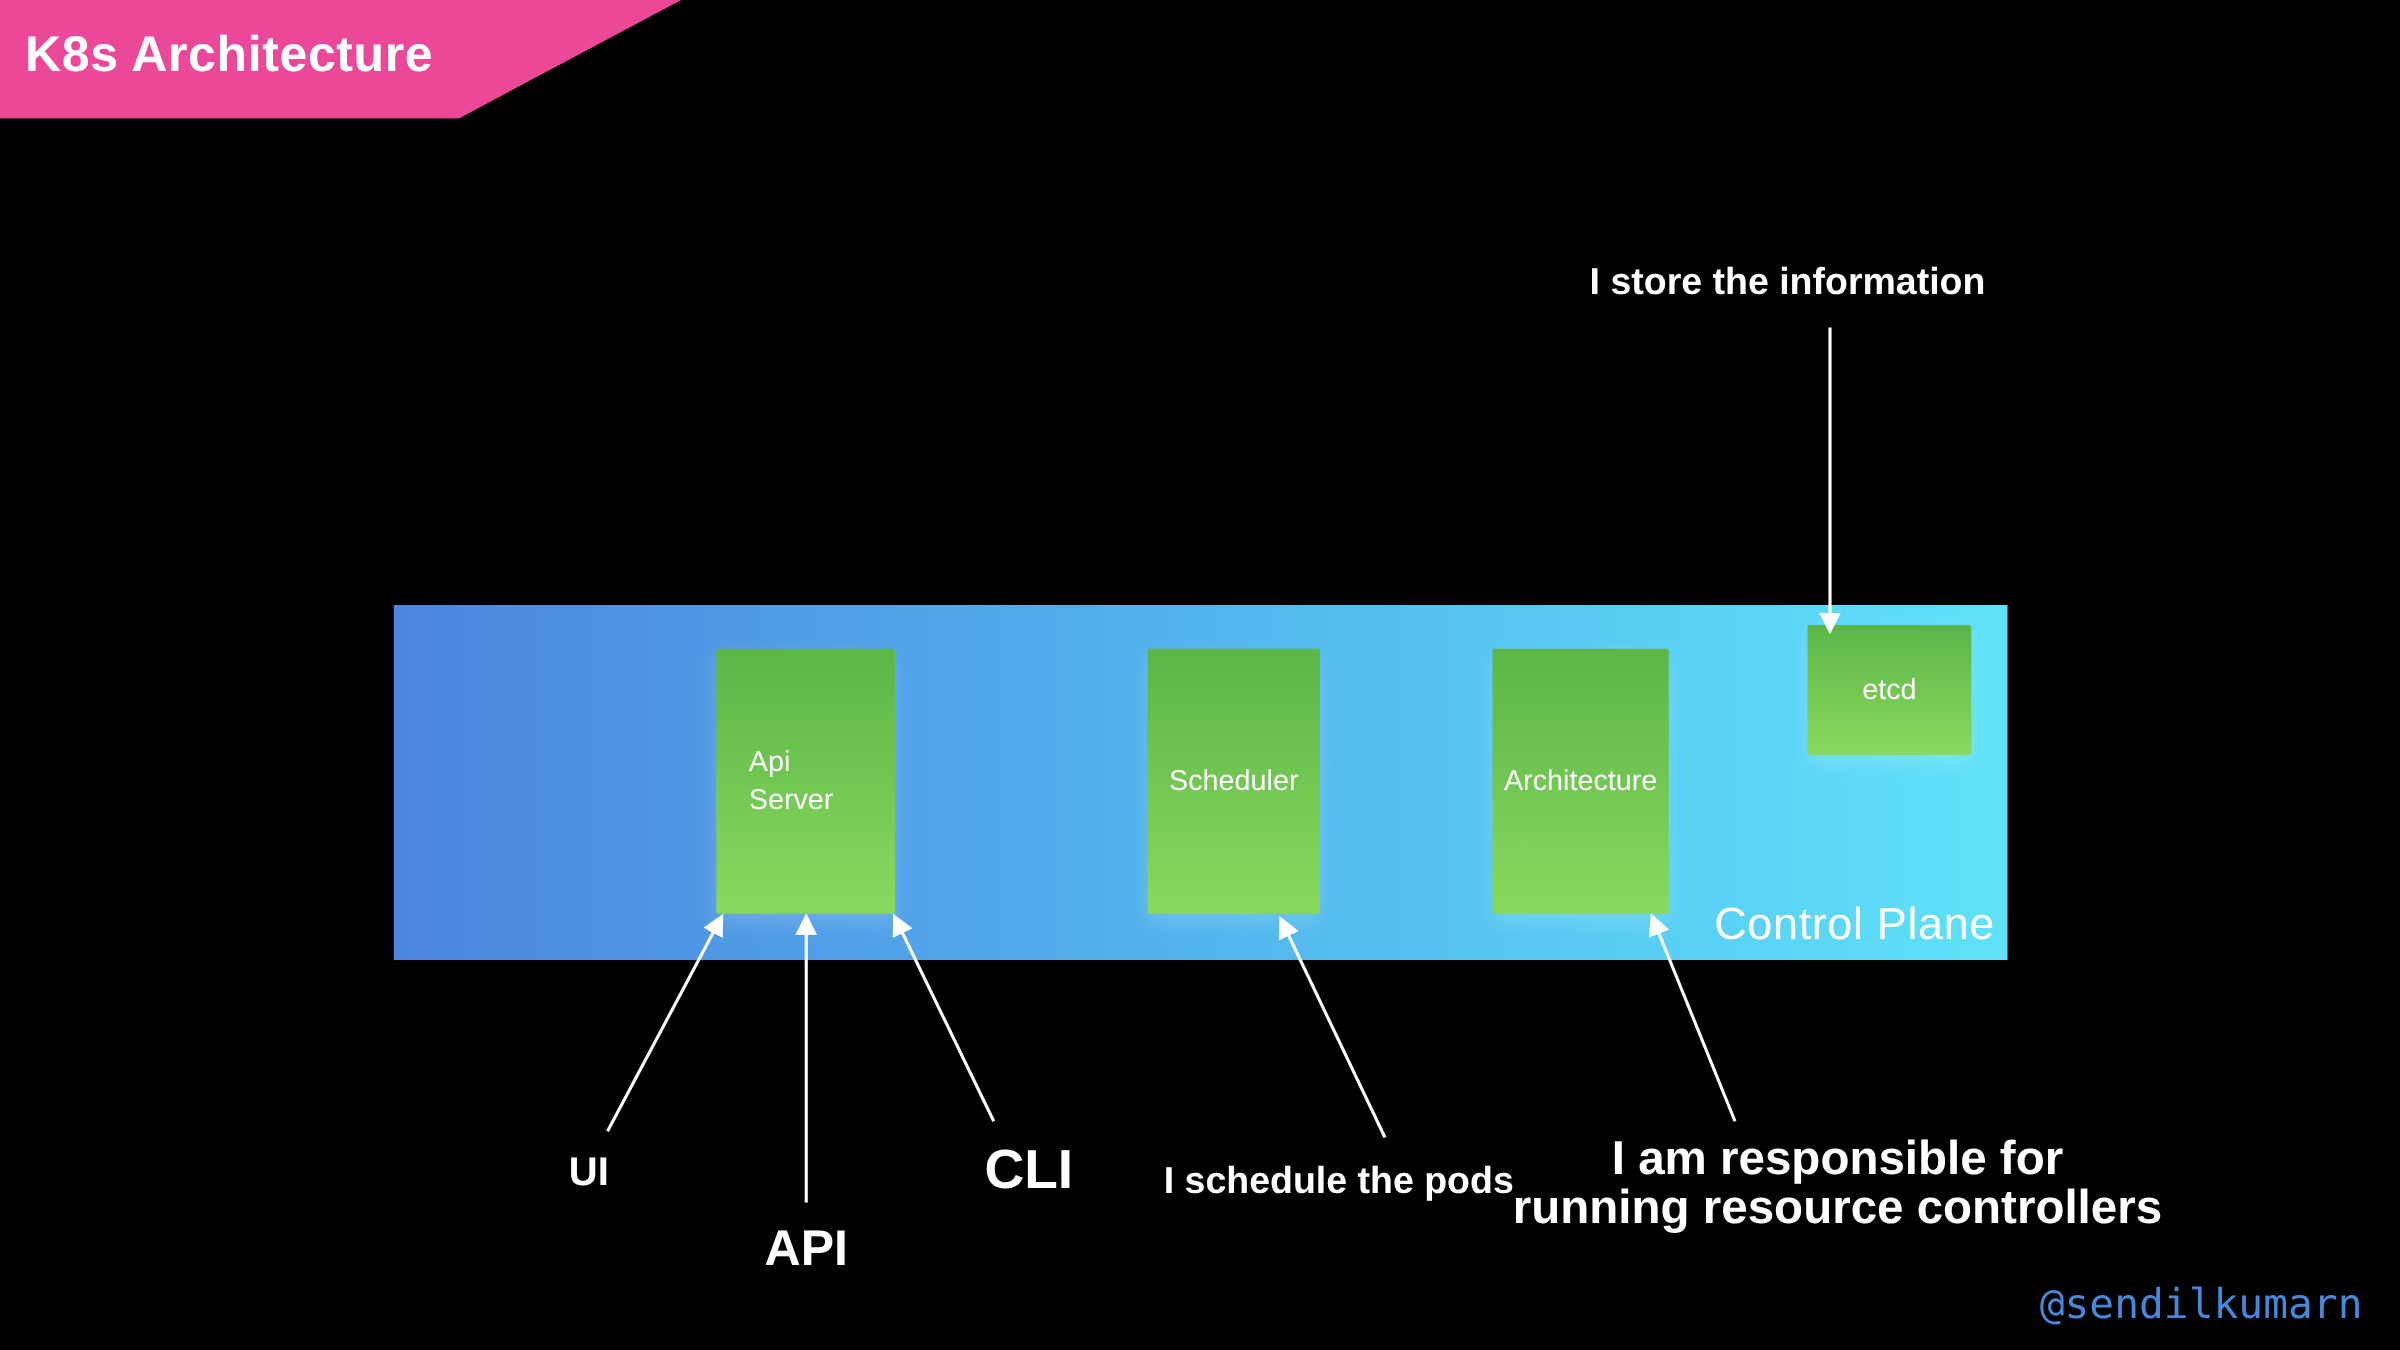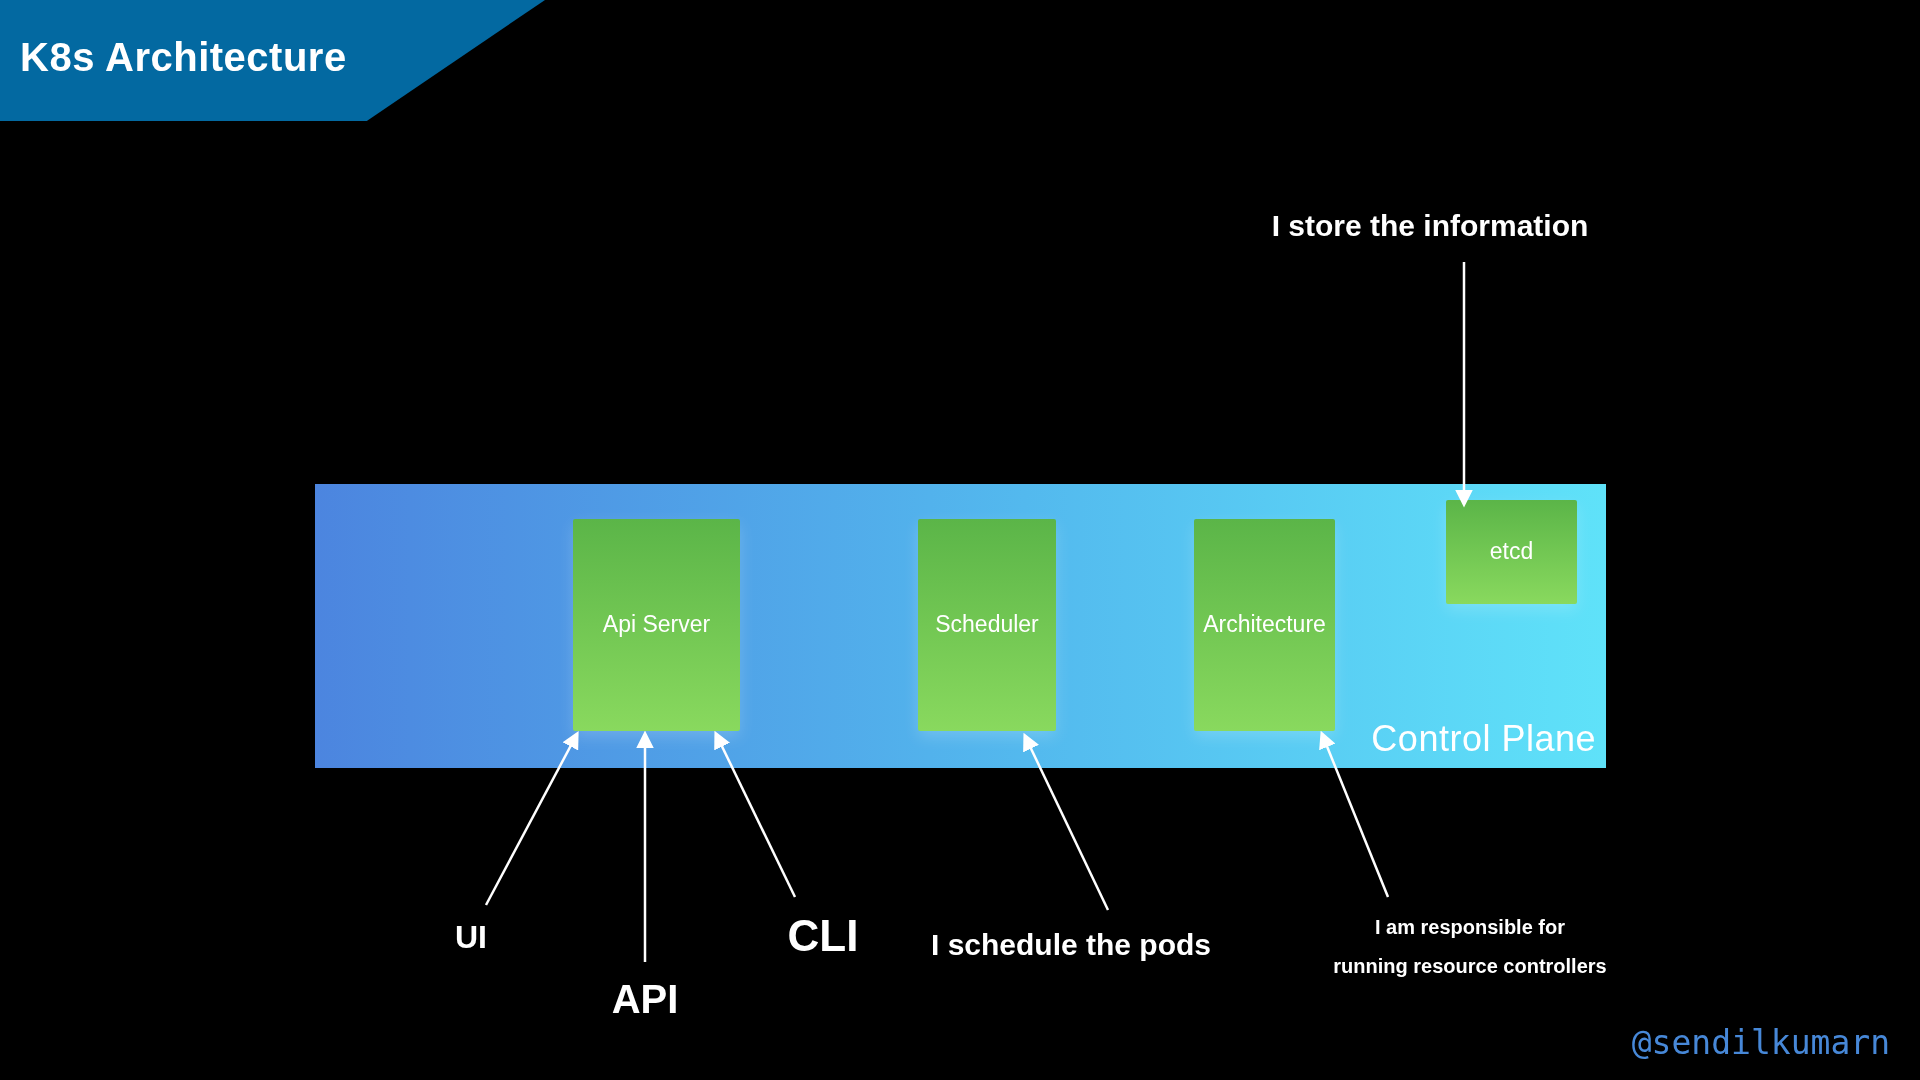--- a/index.html
+++ b/index.html
@@ -1,22 +1,22 @@
 <!DOCTYPE html>
 <html><head>
 <meta charset="utf-8">
 <style>
   * { margin: 0; padding: 0; box-sizing: border-box; }
   html, body { width: 1920px; height: 1080px; background: #000; overflow: hidden; }
   body { position: relative; font-family: "Liberation Sans", sans-serif; }
 
   
   .banner {
-    position: absolute; left: 0; top: 0; width: 545px; height: 121px;
-    background: #0369a1;
+    position: absolute; left: 0; top: 0; width: 545px; height: 95px;
+    background: #ec4899;
     clip-path: polygon(0 0, 100% 0, 67.3% 100%, 0 100%);
     display: flex; align-items: center;
   }
   .banner-title {
     color: #ffffff; font-size: 40px; font-weight: 600;
     padding-left: 20px; padding-bottom: 6px; letter-spacing: 0.5px;
   }
 
   
   .control-plane {
@@ -30,36 +30,36 @@
 
   .component {
     position: absolute;
     background: linear-gradient(180deg, #5bb548 0%, #89d95e 100%);
     border-radius: 2px;
     display: flex; align-items: center; justify-content: center;
     text-align: left;
     color: #ffffff; font-size: 23px; font-weight: 400; line-height: 1.3;
     box-shadow: 0 6px 16px rgba(255,255,255,0.18);
   }
-  .comp-api      { left: 258px;  top: 35px; width: 167px; height: 212px; padding: 0 26px; }
+  .comp-api      { left: 258px;  top: 35px; width: 143px; height: 212px; padding: 0 26px; }
   .comp-sched    { left: 603px;  top: 35px; width: 138px; height: 212px; }
   .comp-ctrl     { left: 879px;  top: 35px; width: 141px; height: 212px; }
   .comp-etcd     { left: 1131px; top: 16px; width: 131px; height: 104px; }
 
   
   .annotation {
     position: absolute; color: #ffffff; font-weight: 700;
     white-space: nowrap; transform: translateX(-50%); text-align: center;
   }
   .ann-store   { left: 1430px; top: 209px; font-size: 30px; }
   .ann-ui      { left: 471px;  top: 919px; font-size: 32px; }
   .ann-api     { left: 645px;  top: 977px; font-size: 40px; }
   .ann-cli     { left: 823px;  top: 911px; font-size: 44px; }
   .ann-sched   { left: 1071px; top: 928px; font-size: 30px; }
-  .ann-resp    { left: 1470px; top: 908px; font-size: 20px; line-height: 39px; }
+  .ann-resp    { left: 1470px; top: 908px; font-size: 38px; line-height: 39px; }
 
   
   .arrow-layer {
     position: absolute; left: 0; top: 0; width: 1920px; height: 1080px;
     pointer-events: none;
   }
   .arrow-layer line { stroke: #ffffff; stroke-width: 2.5; }
 
   
   .handle {

